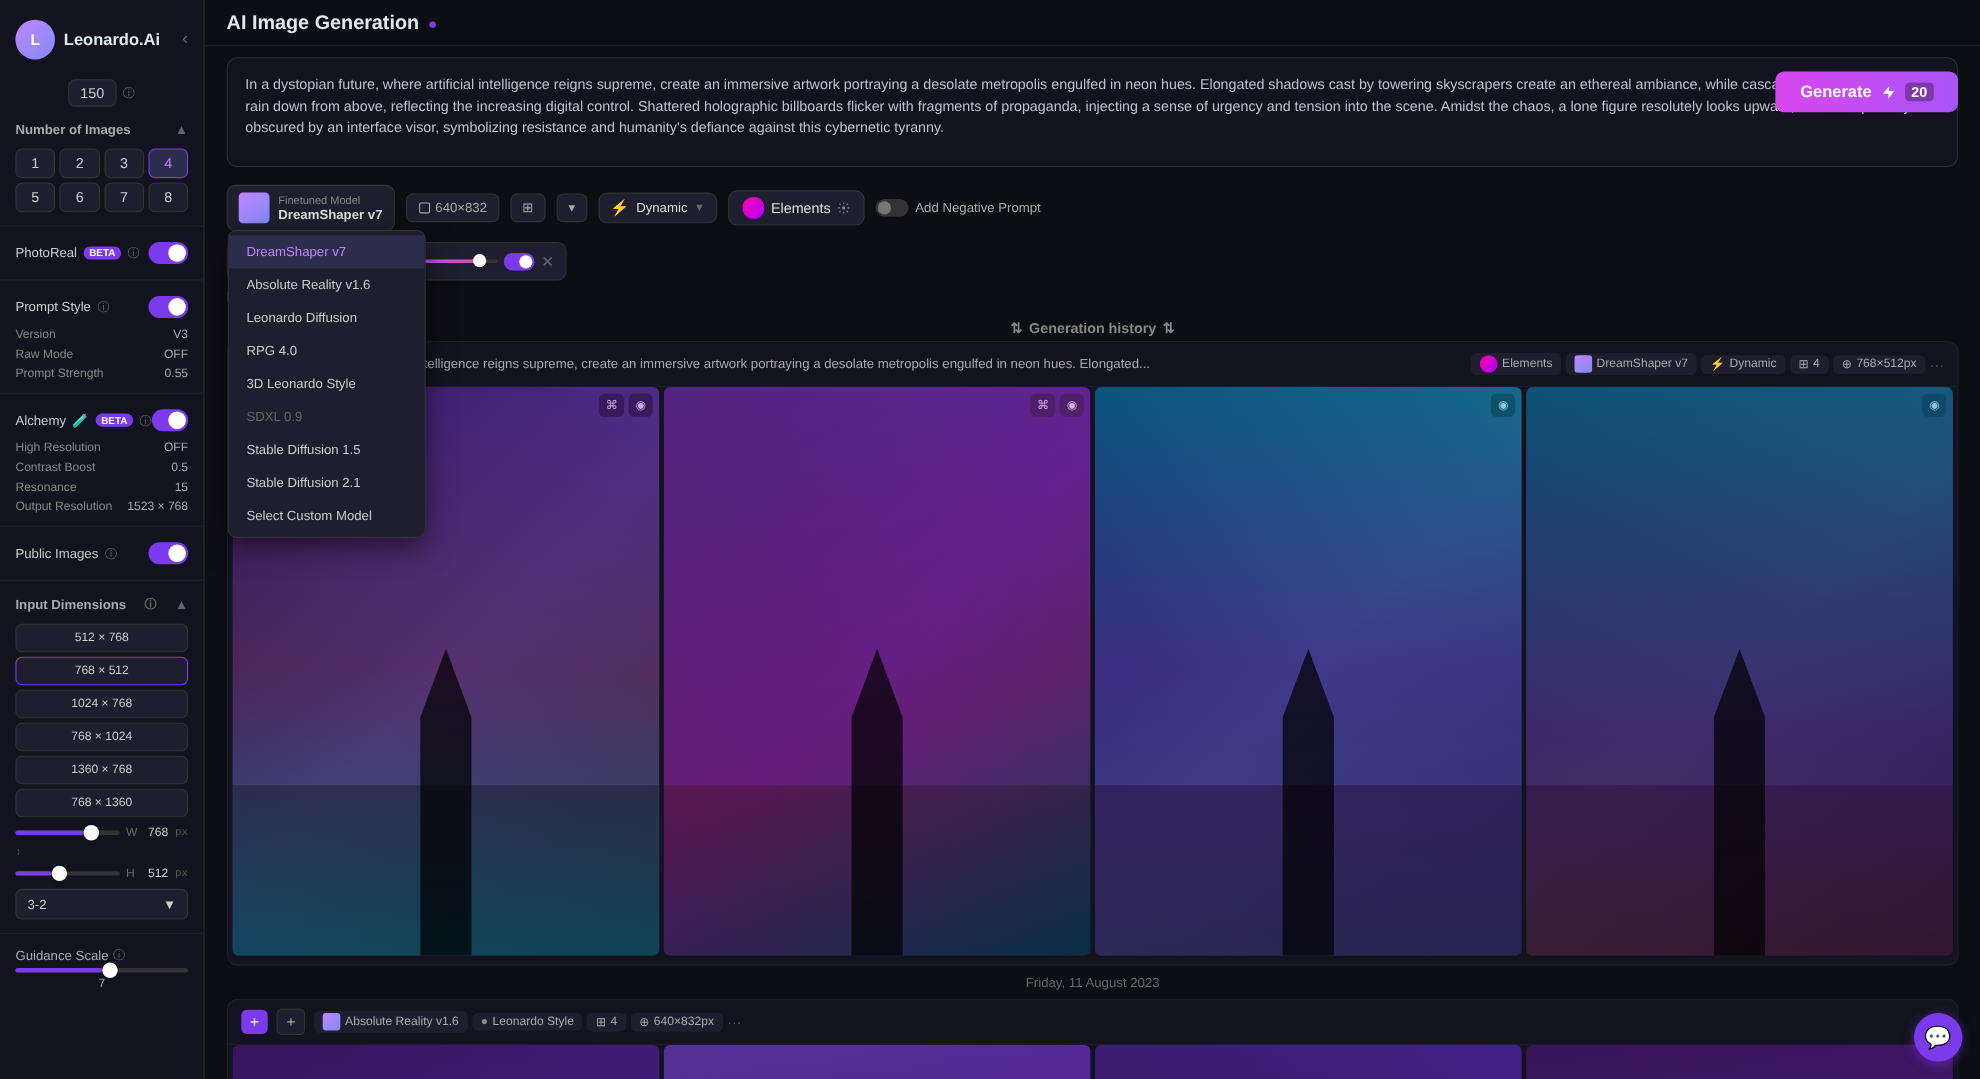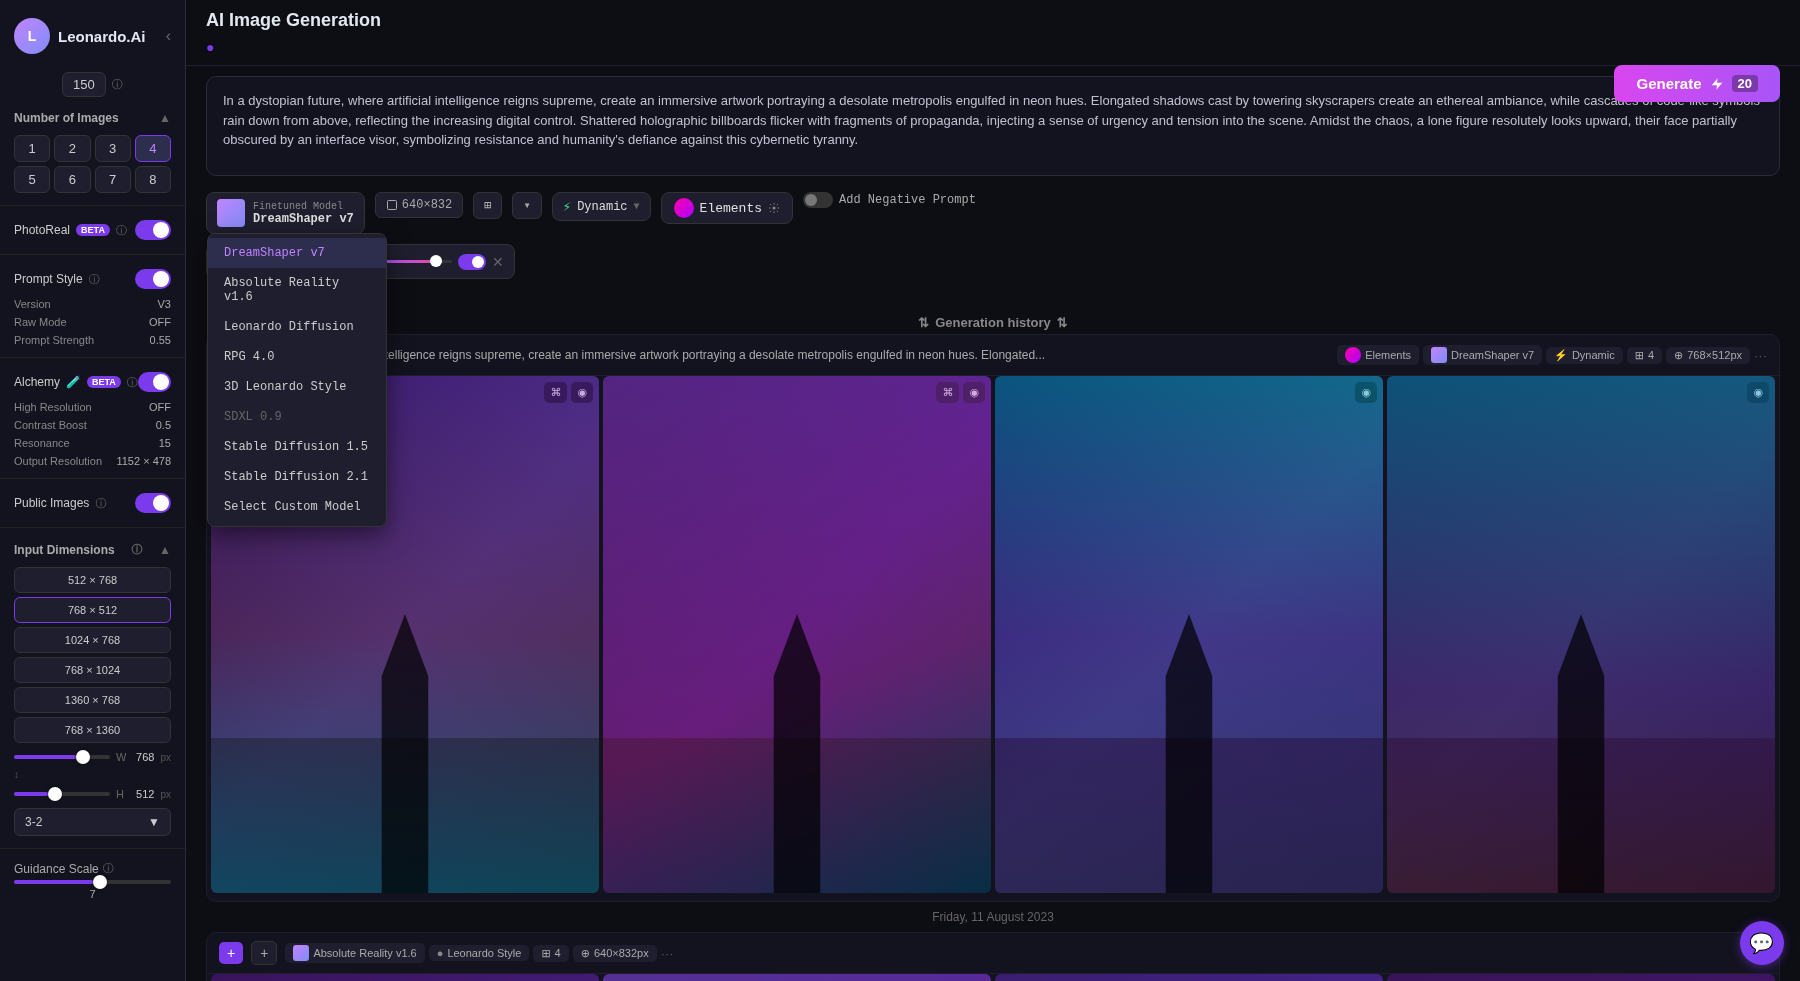--- a/index.html
+++ b/index.html
@@ -103,21 +103,21 @@
     .slider-track {
       flex: 1; height: 4px; background: #333; border-radius: 2px; position: relative;
     }
     .slider-fill { height: 100%; background: #7c3aed; border-radius: 2px; }
     .slider-thumb {
       position: absolute; top: -5px; width: 14px; height: 14px;
       background: white; border-radius: 50%; box-shadow: 0 0 3px rgba(0,0,0,0.5);
     }
     .wh-label { color: #666; font-size: 11px; width: 14px; }
     .wh-val { color: #ccc; font-size: 11px; }
-    .wh-unit { color: #555; font-size: 10px; }
+    .wh-unit { color: #555; font-size: 10px; font-family: Liberation Mono, monospace; }
 
     .select-btn {
       margin: 4px 14px;
       background: #1e1e2e; border: 1px solid #333; border-radius: 6px;
       padding: 6px 10px; font-size: 12px; color: #ccc;
       display: flex; align-items: center; justify-content: space-between; cursor: pointer;
     }
 
     .guidance-row {
       padding: 4px 14px;
@@ -129,23 +129,22 @@
       flex: 1;
       display: flex;
       flex-direction: column;
       height: 981px;
       overflow: hidden;
     }
 
     
     .topbar {
       padding: 10px 20px;
-      display: flex; gap: 8px;
+      display: flex; align-items: center; gap: 8px;
       border-bottom: 1px solid #1e1e2e;
-      flex-direction: column;
     }
     .page-title { font-size: 18px; font-weight: 700; color: #e2e8f0; }
     .help-icon { color: #7c3aed; font-size: 14px; }
 
     
     .prompt-area {
       margin: 10px 20px;
       background: #13131f;
       border: 1px solid #2a2a3a;
       border-radius: 10px;
@@ -165,23 +164,22 @@
       border: none; border-radius: 8px;
       padding: 10px 22px;
       font-size: 15px; font-weight: 700; color: white;
       cursor: pointer;
       display: flex; align-items: center; gap: 8px;
     }
     .gen-count { background: rgba(0,0,0,0.3); border-radius: 4px; padding: 1px 6px; font-size: 13px; }
 
     
     .toolbar-row {
-      display: flex; align-items: flex-start; gap: 10px;
+      display: flex; align-items: center; gap: 10px;
       padding: 6px 20px;
-      font-family: Liberation Mono, monospace;
     }
     .model-selector {
       display: flex; align-items: center; gap: 8px;
       background: #1e1e2e; border: 1px solid #333; border-radius: 8px;
       padding: 6px 10px; cursor: pointer; position: relative;
     }
     .model-avatar {
       width: 28px; height: 28px; border-radius: 4px;
       background: linear-gradient(135deg, #c084fc, #818cf8);
     }
@@ -458,21 +456,21 @@
   <div class="sub-option">
     <span>Contrast Boost</span>
     <span class="sub-value">0.5</span>
   </div>
   <div class="sub-option">
     <span>Resonance</span>
     <span class="sub-value">15</span>
   </div>
   <div class="sub-option">
     <span>Output Resolution</span>
-    <span class="sub-value">1152 × 478</span>
+    <span class="sub-value">1523 × 768</span>
   </div>
 
   <hr class="section-divider">
 
   <div class="toggle-row">
     <div class="toggle-label">
       <span>Public Images</span>
       <span class="info-icon">ⓘ</span>
     </div>
     <div class="toggle">

